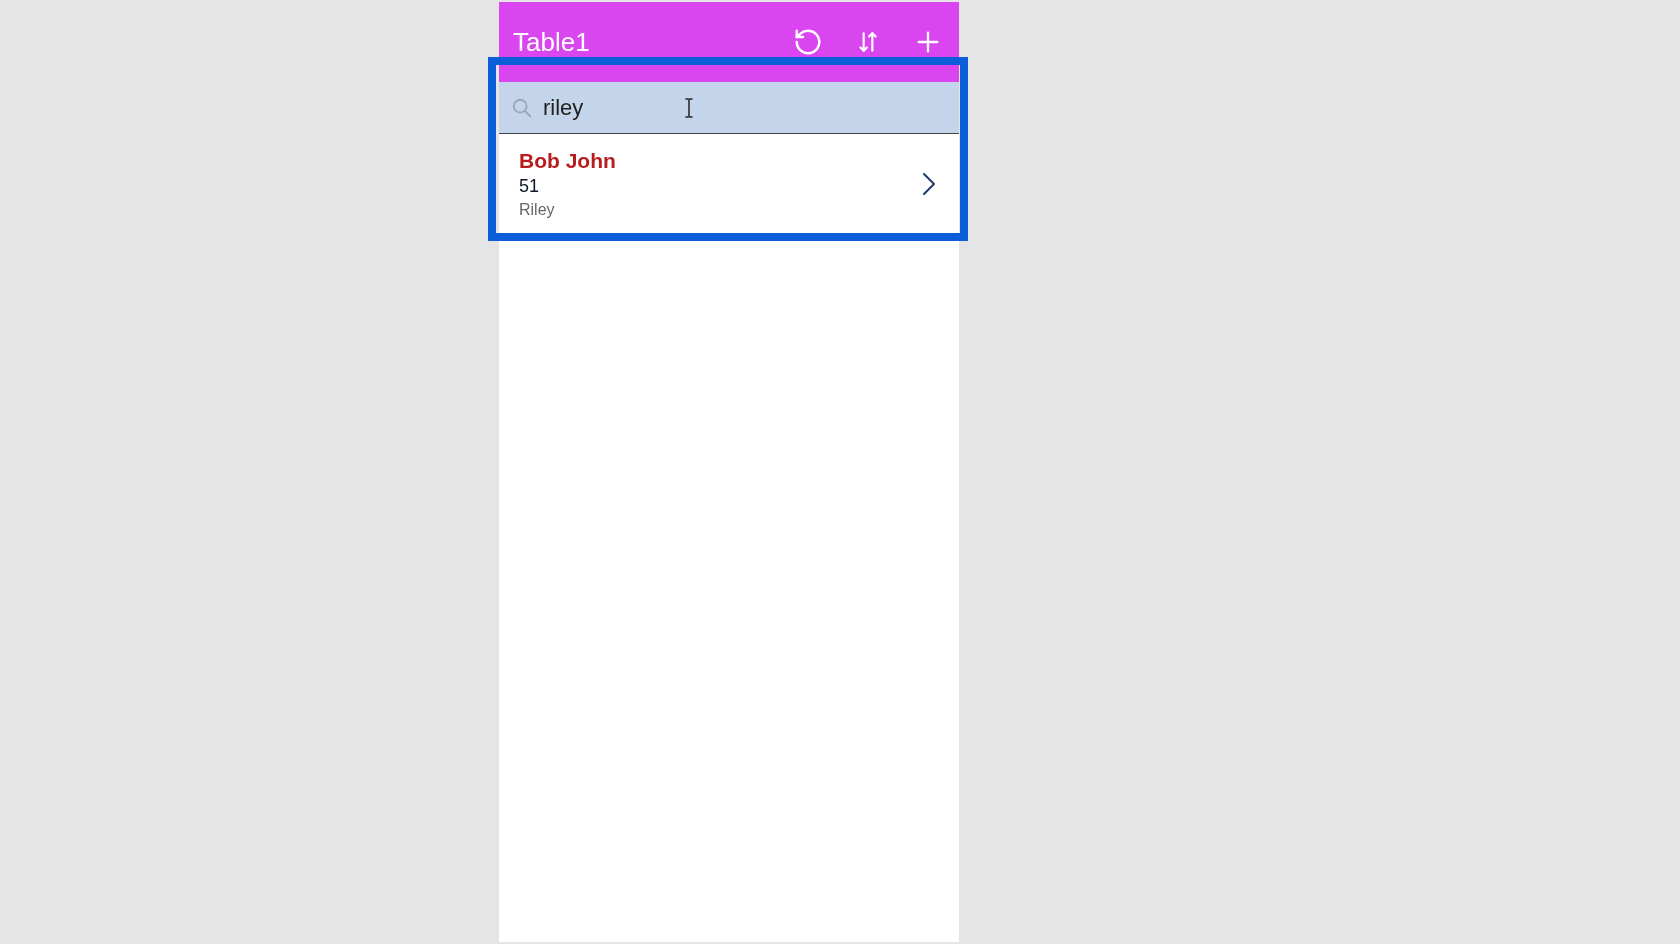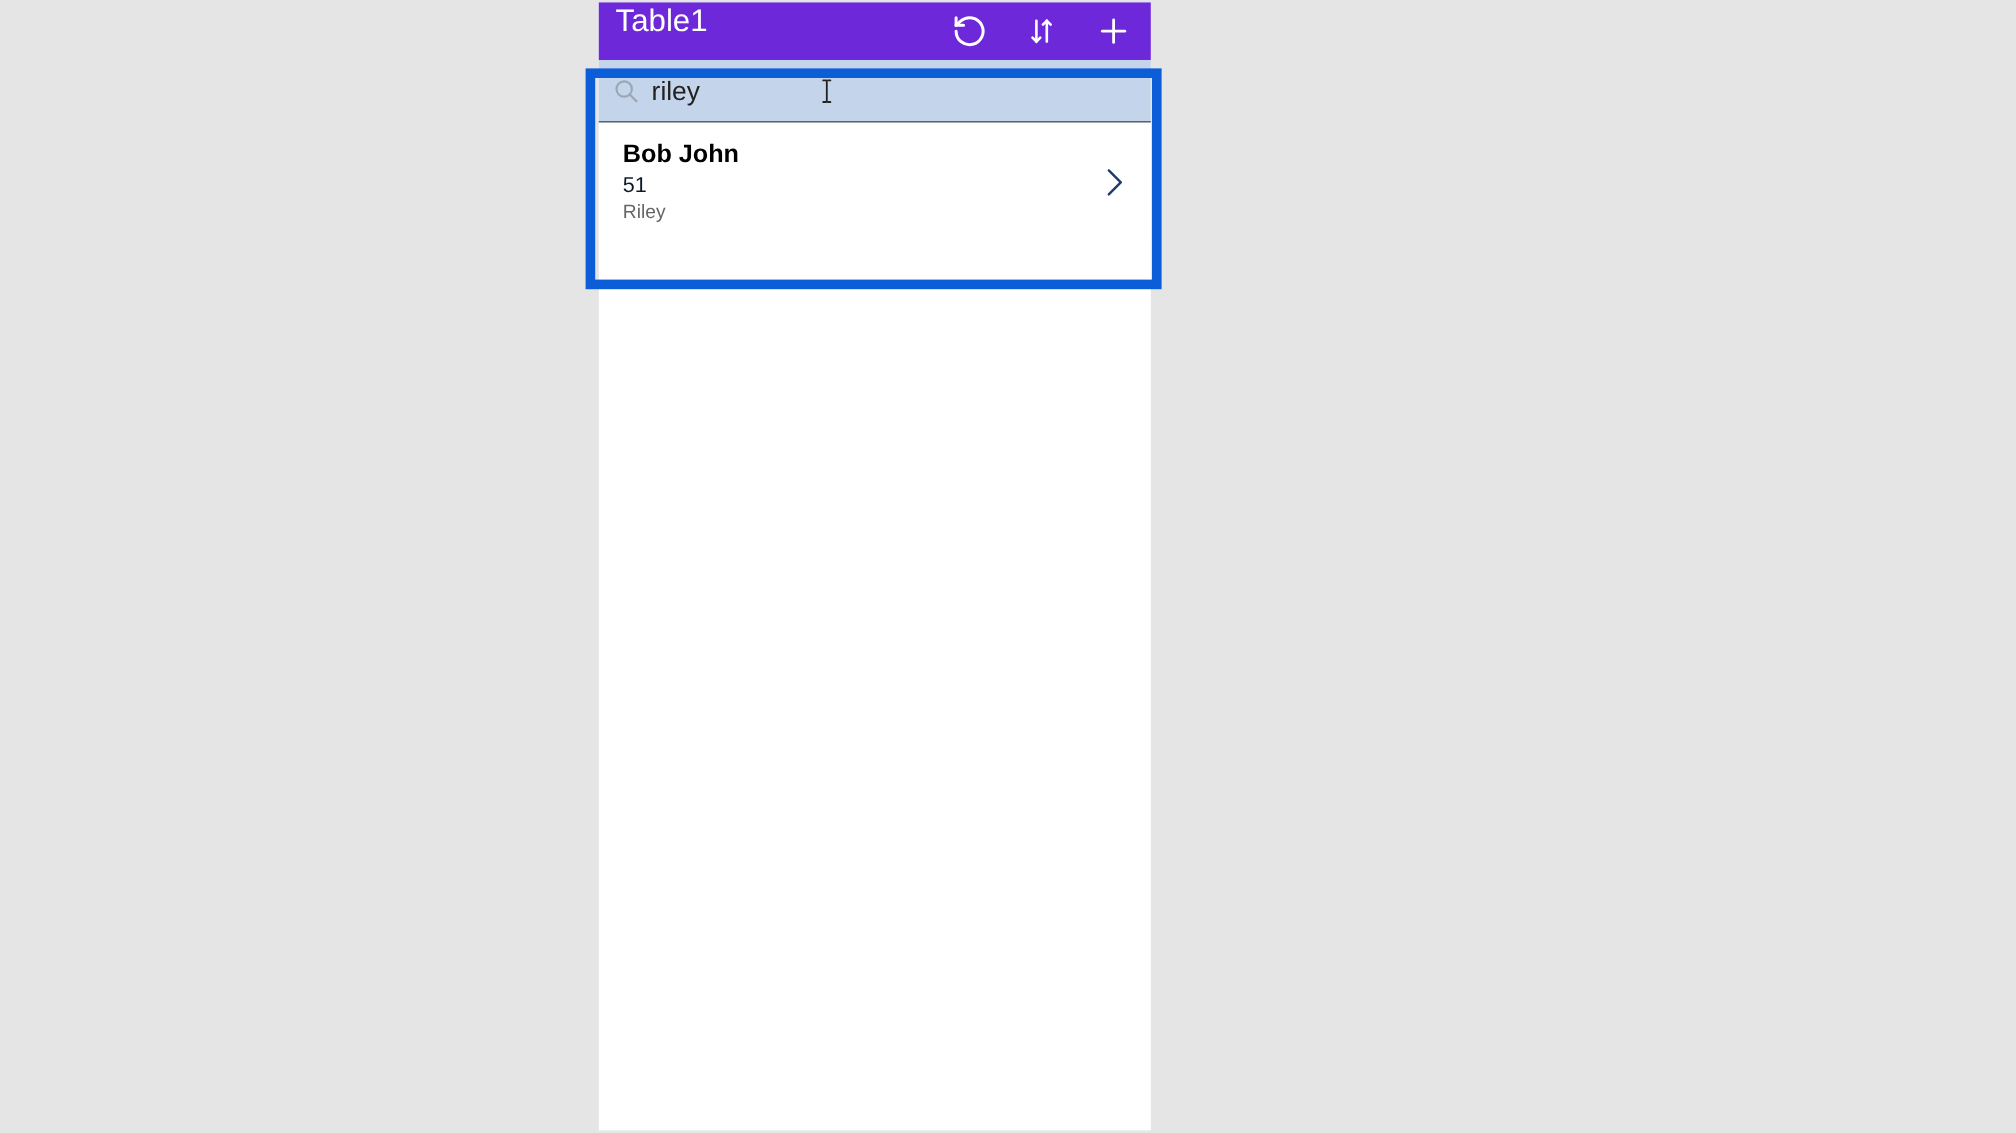--- a/index.html
+++ b/index.html
@@ -13,23 +13,24 @@
     .phone-frame {
       position: absolute;
       left: 499px;
       top: 2px;
       width: 460px;
       height: 940px;
       background: #ffffff;
     }
     .header-bar {
       width: 100%;
-      height: 48px;
-      background: #6d28d9;
-      display: flex;
+      height: 80px;
+      background: #d946ef;
+      display: flex;
+      align-items: center;
       padding: 0 12px 0 14px;
       color: #ffffff;
     }
     .header-title {
       flex: 1 1 auto;
       font-size: 26px;
       font-weight: 400;
     }
     .header-actions {
       display: flex;
@@ -105,21 +106,21 @@
       align-items: center;
       background: #ffffff;
       cursor: pointer;
     }
     .list-item-text {
       flex: 1 1 auto;
     }
     .li-name {
       font-size: 21px;
       font-weight: 600;
-      color: #000000;
+      color: #b91c1c;
       line-height: 1.25;
     }
     .li-sub1 {
       font-size: 18px;
       color: #0f172a;
       line-height: 1.35;
     }
     .li-sub2 {
       font-size: 16px;
       color: #666;

